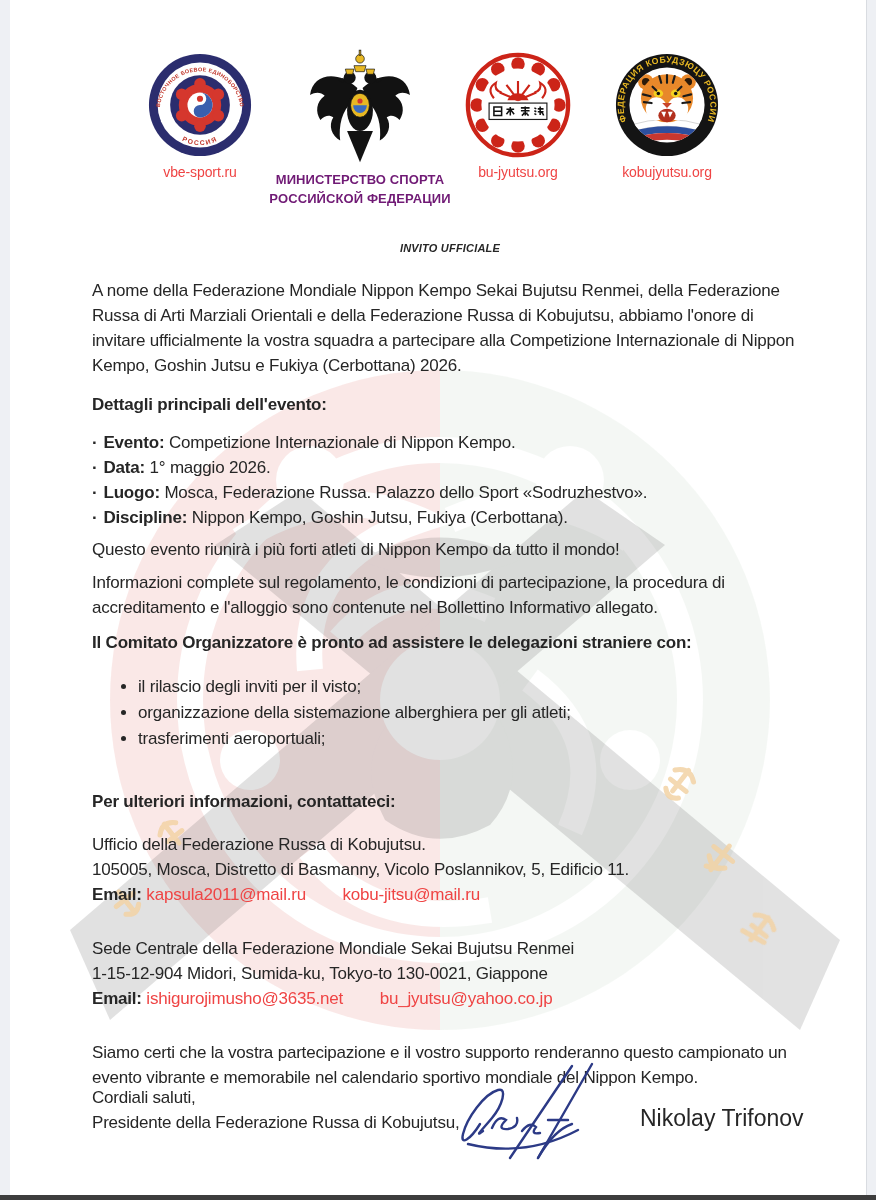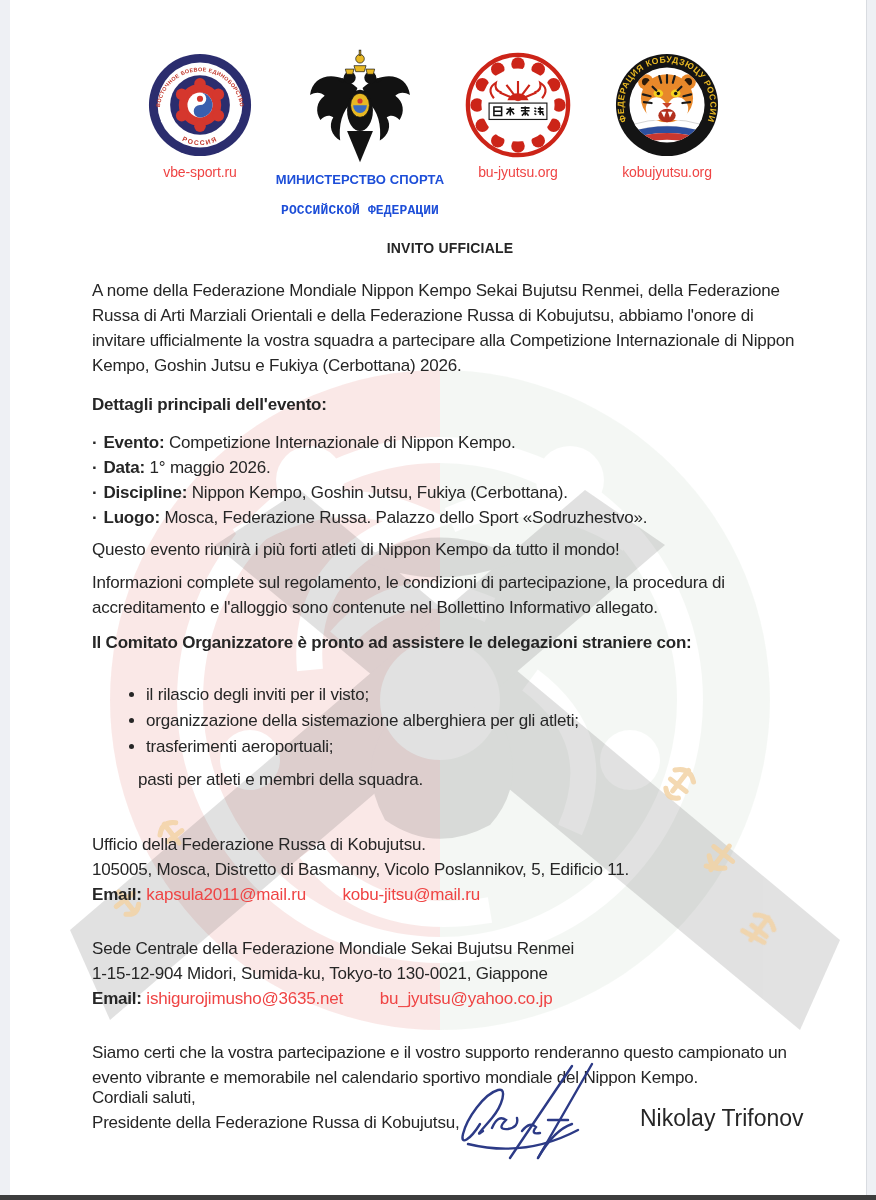--- a/index.html
+++ b/index.html
@@ -4,32 +4,32 @@
 <style>
   html,body{margin:0;padding:0;background:#e9ebf0;}
   .stage{position:relative;width:876px;height:1200px;background:#eef0f4;overflow:hidden;
          font-family:"Liberation Sans","DejaVu Sans",sans-serif;color:#262626;}
   .sheet{position:absolute;left:10px;top:0;width:856px;height:1196px;background:#ffffff;
          border-right:1px solid #d9dce1;}
   .bottom-bar{position:absolute;left:0;bottom:0;width:876px;height:5px;background:#3d3d3d;}
   .abs{position:absolute;left:82px;right:58px;font-size:17px;line-height:25px;letter-spacing:-0.2px;}
   .center{text-align:center;}
   .bold{font-weight:bold;}
-  .title{font-weight:bold;font-size:14px;letter-spacing:0.2px;}
+  .title{font-weight:bold;font-size:11px;letter-spacing:0.2px;font-style:italic;}
   a.link{color:#ef4444;text-decoration:none;cursor:pointer;}
   .detail-row .lbl{font-weight:bold;}
   .detail-row::before{content:"·";margin-right:6px;font-weight:bold;}
-  ul.assist{margin:8px;padding-left:46px;}
+  ul.assist{margin:0;padding-left:46px;}
   ul.assist li{margin:0 0 1px 0;}
   .assist-extra{padding-left:46px;list-style:none;}
   .email-row .em1{margin-right:32px;}
   .logo-block{position:absolute;text-align:center;}
   .logo-block .cap{display:block;margin-top:6px;font-size:14px;letter-spacing:-0.1px;}
   .logo-block .cap-black{display:block;margin-top:4px;font-size:13px;font-weight:bold;
-        line-height:19px;color:#1d4ed8;letter-spacing:0.1px;}
+        line-height:19px;color:#701a75;letter-spacing:0.1px;}
   .sig-wrap{position:absolute;left:440px;top:1058px;width:190px;height:115px;}
   .signer-name{position:absolute;left:630px;top:1105px;font-size:23px;}
   svg{display:block;}
   .wm{position:absolute;left:0;top:0;pointer-events:none;}
 </style>
 </head>
 <body>
 
 <div class="stage">
   <div class="sheet">
@@ -138,21 +138,21 @@
           <path d="M72,24 h10 l-1.5,6 h-7 Z"></path>
           <circle cx="65" cy="12" r="5"></circle>
           <path d="M58,20 h14 l-2,7 h-10 Z"></path>
           <rect x="64" y="2" width="2" height="6"></rect>
         </g>
         <ellipse cx="65" cy="66" rx="11" ry="14" fill="#e8b823" stroke="#121212" stroke-width="1"></ellipse>
         <path d="M57,66 a8,9 0 0 0 16,0 Z" fill="#3a6cc0"></path>
         <circle cx="65" cy="61" r="3" fill="#d5372d"></circle>
       </svg>
       <span class="cap-black">МИНИСТЕРСТВО СПОРТА</span>
-      <span class="cap-black" style="margin-top:12px;font-family:Liberation Mono, monospace;">РОССИЙСКОЙ ФЕДЕРАЦИИ</span>
+      <span class="cap-black" style="margin-top:0;">РОССИЙСКОЙ ФЕДЕРАЦИИ</span>
     </div>
 
     <div class="logo-block" style="left:438px;top:52px;width:140px;">
       <svg width="106" height="106" viewBox="0 0 110 110" style="margin:0 auto;">
         <circle cx="55" cy="55" r="52" fill="#ffffff" stroke="#cc2418" stroke-width="4.5"></circle>
         <g fill="#cc2418">
           <circle cx="55" cy="12.5" r="7"></circle>
             <circle cx="76" cy="18" r="7"></circle>
             <circle cx="92" cy="34" r="7"></circle>
           <circle cx="97.5" cy="55" r="7"></circle>
@@ -230,39 +230,39 @@
 
     <div class="abs center title" style="top:236px;">INVITO UFFICIALE</div>
 
     <div class="abs" style="top:278px;">A nome della Federazione Mondiale Nippon Kempo Sekai Bujutsu Renmei, della Federazione Russa di Arti Marziali Orientali e della Federazione Russa di Kobujutsu, abbiamo l'onore di invitare ufficialmente la vostra squadra a partecipare alla Competizione Internazionale di Nippon Kempo, Goshin Jutsu e Fukiya (Cerbottana) 2026.</div>
 
     <div class="abs bold" style="top:392px;">Dettagli principali dell'evento:</div>
 
     <div class="abs" style="top:430px;">
       <div class="detail-row"><span class="lbl">Evento:</span> <span>Competizione Internazionale di Nippon Kempo.</span></div>
       <div class="detail-row"><span class="lbl">Data:</span> <span>1° maggio 2026.</span></div>
+      <div class="detail-row"><span class="lbl">Luogo:</span> <span>Mosca, Federazione Russa. Palazzo dello Sport «Sodruzhestvo».</span></div>
       <div class="detail-row"><span class="lbl">Discipline:</span> <span>Nippon Kempo, Goshin Jutsu, Fukiya (Cerbottana).</span></div>
-      <div class="detail-row"><span class="lbl">Luogo:</span> <span>Mosca, Federazione Russa. Palazzo dello Sport «Sodruzhestvo».</span></div>
     </div>
 
     <div class="abs" style="top:570px;">Informazioni complete sul regolamento, le condizioni di partecipazione, la procedura di accreditamento e l'alloggio sono contenute nel Bollettino Informativo allegato.</div>
 
     <div class="abs" style="top:537px;">Questo evento riunirà i più forti atleti di Nippon Kempo da tutto il mondo!</div>
 
     <div class="abs bold" style="top:630px;">Il Comitato Organizzatore è pronto ad assistere le delegazioni straniere con:</div>
 
     <div class="abs" style="top:674px;">
       <ul class="assist">
         <li>il rilascio degli inviti per il visto;</li>
         <li>organizzazione della sistemazione alberghiera per gli atleti;</li>
         <li>trasferimenti aeroportuali;</li>
       </ul>
-      <div class="assist-extra">pasti per atleti e membri della squadra.</div>
-    </div>
-
+    </div>
+
+    <div class="abs bold" style="top:789px;">Per ulteriori informazioni, contattateci:</div>
 
     <div class="abs" style="top:832px;">
       <div>Ufficio della Federazione Russa di Kobujutsu.</div>
       <div>105005, Mosca, Distretto di Basmanny, Vicolo Poslannikov, 5, Edificio 11.</div>
       <div class="email-row">
         <span class="bold">Email:</span>
         <a class="link em1">kapsula2011@mail.ru</a>
         <a class="link">kobu-jitsu@mail.ru</a>
       </div>
     </div>

